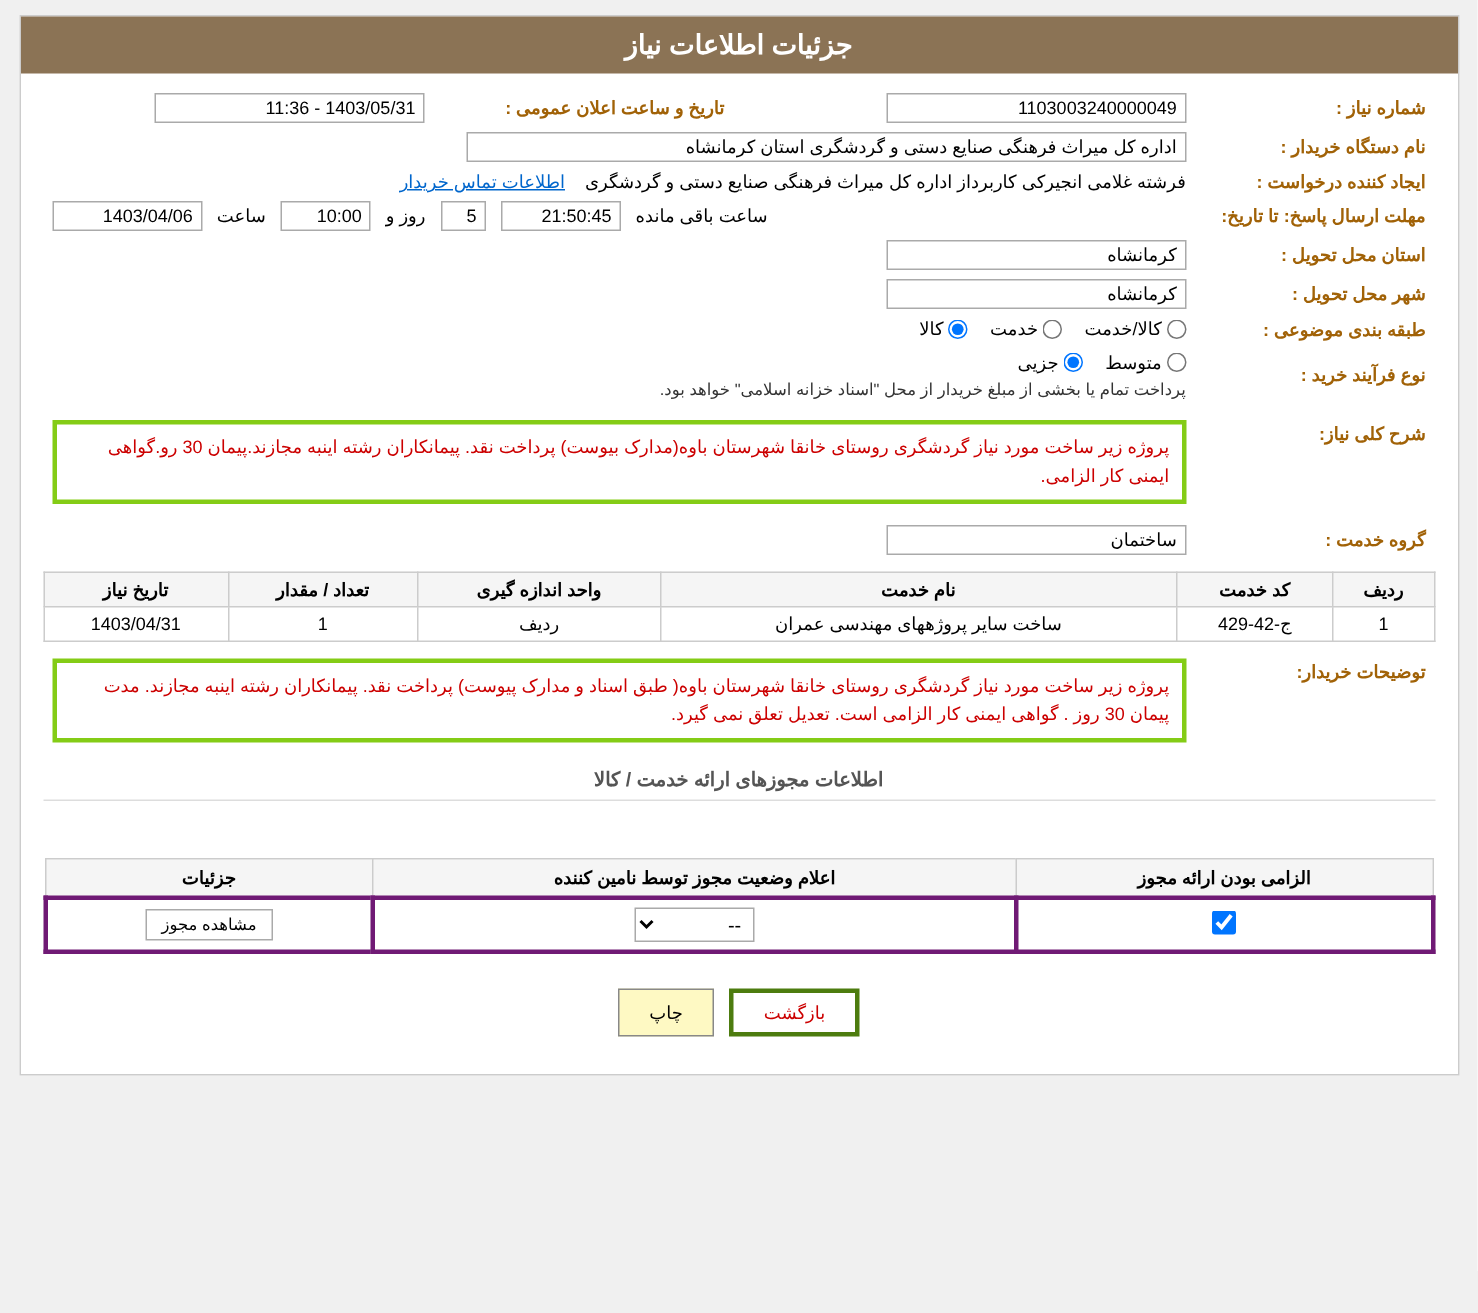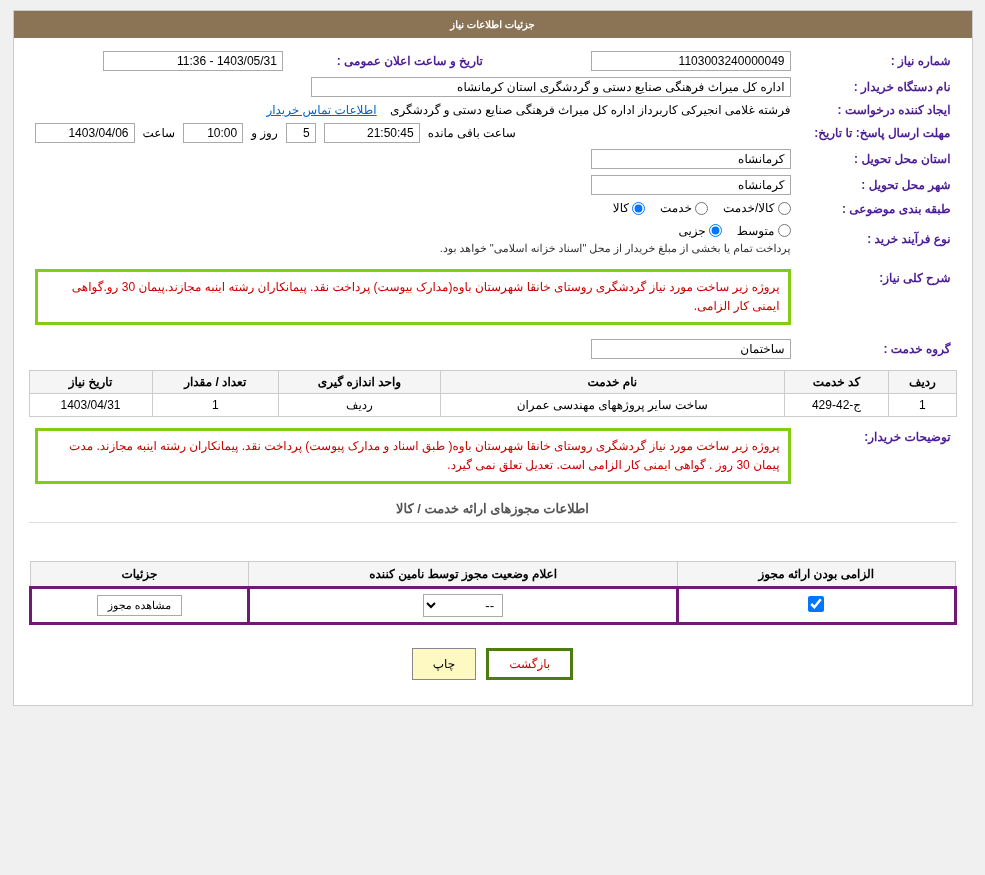--- a/index.html
+++ b/index.html
@@ -14,40 +14,40 @@
       background: #fff;
       border: 1px solid #ccc;
       max-width: 960px;
       margin: 0 auto;
     }
     .page-header {
       background: #8b7355;
       color: #fff;
       text-align: center;
       padding: 8px 10px;
-      font-size: 10px;
+      font-size: 18px;
       font-weight: bold;
     }
     .content {
       padding: 10px 15px;
     }
     .info-table {
       width: 100%;
       border-collapse: collapse;
       margin-bottom: 8px;
     }
     .info-table td {
       padding: 3px 6px;
       vertical-align: middle;
     }
     .label-cell {
       font-weight: bold;
       white-space: nowrap;
       text-align: right;
-      color: #4c1d95;
+      color: #a16207;
       width: 160px;
     }
     .value-cell {
       text-align: right;
     }
     .input-box {
       border: 1px solid #aaa;
       padding: 2px 5px;
       background: #fff;
       min-height: 20px;
@@ -215,27 +215,27 @@
         <td colspan="4" class="value-cell">
           <span>فرشته غلامی انجیرکی کاربرداز اداره کل میراث فرهنگی  صنایع دستی و گردشگری</span>
           &nbsp;&nbsp;
           <span class="blue-link">اطلاعات تماس خریدار</span>
         </td>
       </tr>
 
       <tr>
         <td class="label-cell">مهلت ارسال پاسخ: تا تاریخ:</td>
         <td colspan="4" class="value-cell">
-          <div class="row-flex" style="flex-direction: row-reverse; justify-content: flex-start; ">
+          <div class="row-flex" style="flex-direction: row-reverse; justify-content: flex-start; gap:10px;">
             <span class="input-box" style="width:100px">1403/04/06</span>
             <span>ساعت</span>
             <span class="input-box" style="width:60px">10:00</span>
             <span>روز و</span>
             <span class="input-box" style="width:30px">5</span>
-            <span class="input-box" style="width:96px">21:50:45</span>
+            <span class="input-box" style="width:80px">21:50:45</span>
             <span>ساعت باقی مانده</span>
           </div>
         </td>
       </tr>
 
       <tr>
         <td class="label-cell">استان محل تحویل :</td>
         <td colspan="4" class="value-cell">
           <span class="input-box" style="width:200px">کرمانشاه</span>
         </td>

